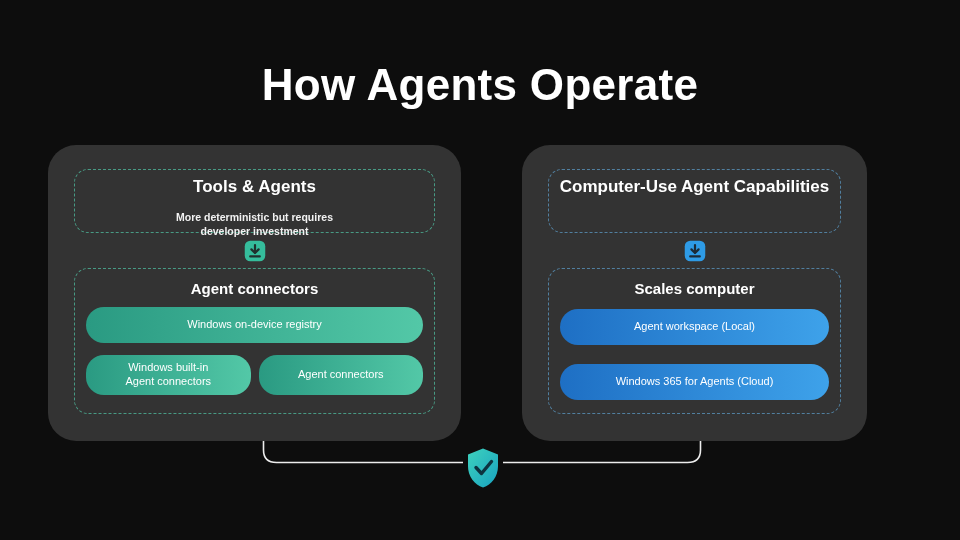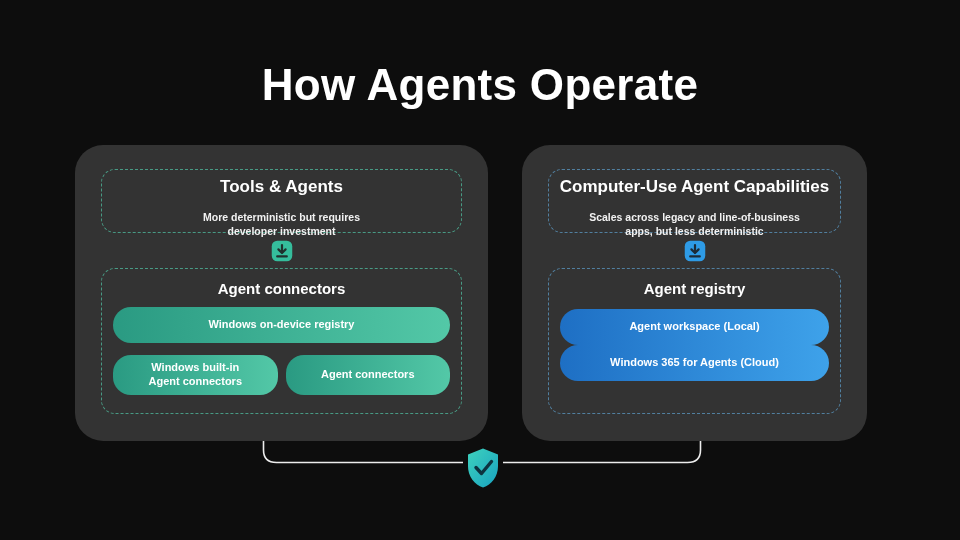--- a/index.html
+++ b/index.html
@@ -6,47 +6,47 @@
   html,body { width:960px; height:540px; }
   body { background:#000; font-family:"Liberation Sans", sans-serif; }
   .slide { position:relative; width:960px; height:540px; background:#0d0d0d; overflow:hidden; }
 
   .page-title {
     position:absolute; top:60px; left:0; width:100%;
     text-align:center; color:#ffffff; font-size:44px; font-weight:600; letter-spacing:.3px;
   }
 
   .panel { position:absolute; top:145px; height:296px; background:#333333; border-radius:28px; }
-  .panel-left  { left:75px;  width:413px; }
+  .panel-left  { left:48px;  width:413px; }
   .panel-right { left:522px; width:345px; }
 
   .dashed-box { position:absolute; left:26px; right:26px; border:1.5px dashed; border-radius:14px; }
   .panel-left  .dashed-box { border-color:rgba(80,190,160,.75); }
   .panel-right .dashed-box { border-color:rgba(95,160,205,.70); }
 
   .header-box { top:24px; height:64px; text-align:center; padding-top:7px; }
   .hdr-title { color:#ffffff; font-size:17px; font-weight:600; }
   .hdr-sub   { margin-top:13px; color:#f2f2f2; font-size:10.5px; font-weight:700;
                line-height:1.35; white-space:pre-line; }
 
   .flow-icon { position:absolute; top:95px; left:50%; transform:translateX(-50%);
                width:22px; height:22px; }
 
   .group-box { top:123px; bottom:27px; padding:0 11px; }
   .grp-title { margin-top:11px; text-align:center; color:#ffffff; font-size:15px; font-weight:600; }
 
   .chip {
     height:36px; border-radius:18px; display:flex; align-items:center; justify-content:center;
-    color:#ffffff; font-size:11px; font-weight:700; text-align:center;
+    color:#ffffff; font-size:11px; font-weight:400; text-align:center;
     white-space:pre-line; line-height:1.25;
   }
   .chip-wide { margin-top:10px; }
   .chip-row  { display:flex; gap:8px; margin-top:12px; }
   .chip-row .chip { flex:1; height:40px; }
-  .panel-right .chip + .chip { margin-top:0;text-align:right; }
+  .panel-right .chip + .chip { margin-top:19px;text-align:right; }
 
   .teal-grad { background:linear-gradient(90deg,#2a9a82,#53c8a7); }
   .blue-grad { background:linear-gradient(90deg,#1e6fc4,#3ea2ea);margin-top:12px; }
 
   .connector { position:absolute; left:0; top:441px; width:960px; height:60px; }
   .shield { position:absolute; left:464px; top:447px; width:38px; height:42px; }
 </style>
 </head>
 <body>
 
@@ -77,35 +77,33 @@
         <div class="chip teal-grad">Windows built-in
 Agent connectors</div>
         <div class="chip teal-grad">Agent connectors</div>
       </div>
     </div>
   </div>
 
   <div class="panel panel-right">
     <div class="dashed-box header-box">
       <div class="hdr-title">Computer-Use Agent Capabilities</div>
-      <div class="hdr-sub">Scales across legacy and line-of-business
-apps, but less deterministic</div>
     </div>
 
     <svg class="flow-icon" viewBox="0 0 22 22">
       <rect x="0.75" y="0.75" width="20.5" height="20.5" rx="5.5" fill="#2e9be6"></rect>
       <g stroke="#1c2b38" stroke-width="2.2" fill="none" stroke-linecap="round" stroke-linejoin="round">
         <path d="M11 5 V12.4"></path>
         <path d="M7.4 9.4 L11 13 L14.6 9.4"></path>
         <path d="M6.2 16.4 H15.8"></path>
       </g>
     </svg>
 
     <div class="dashed-box group-box">
-      <div class="grp-title">Agent registry</div>
+      <div class="grp-title">Scales computer</div>
       <div class="chip chip-wide blue-grad">Agent workspace (Local)</div>
       <div class="chip blue-grad">Windows 365 for Agents (Cloud)</div>
     </div>
   </div>
 
   <svg class="connector" viewBox="0 0 960 60">
     <g stroke="#ededed" stroke-width="1.6" fill="none">
       <path d="M263.5 0 V9 Q263.5 21.5 276.5 21.5 H463"></path>
       <path d="M700.5 0 V9 Q700.5 21.5 687.5 21.5 H503"></path>
     </g>

